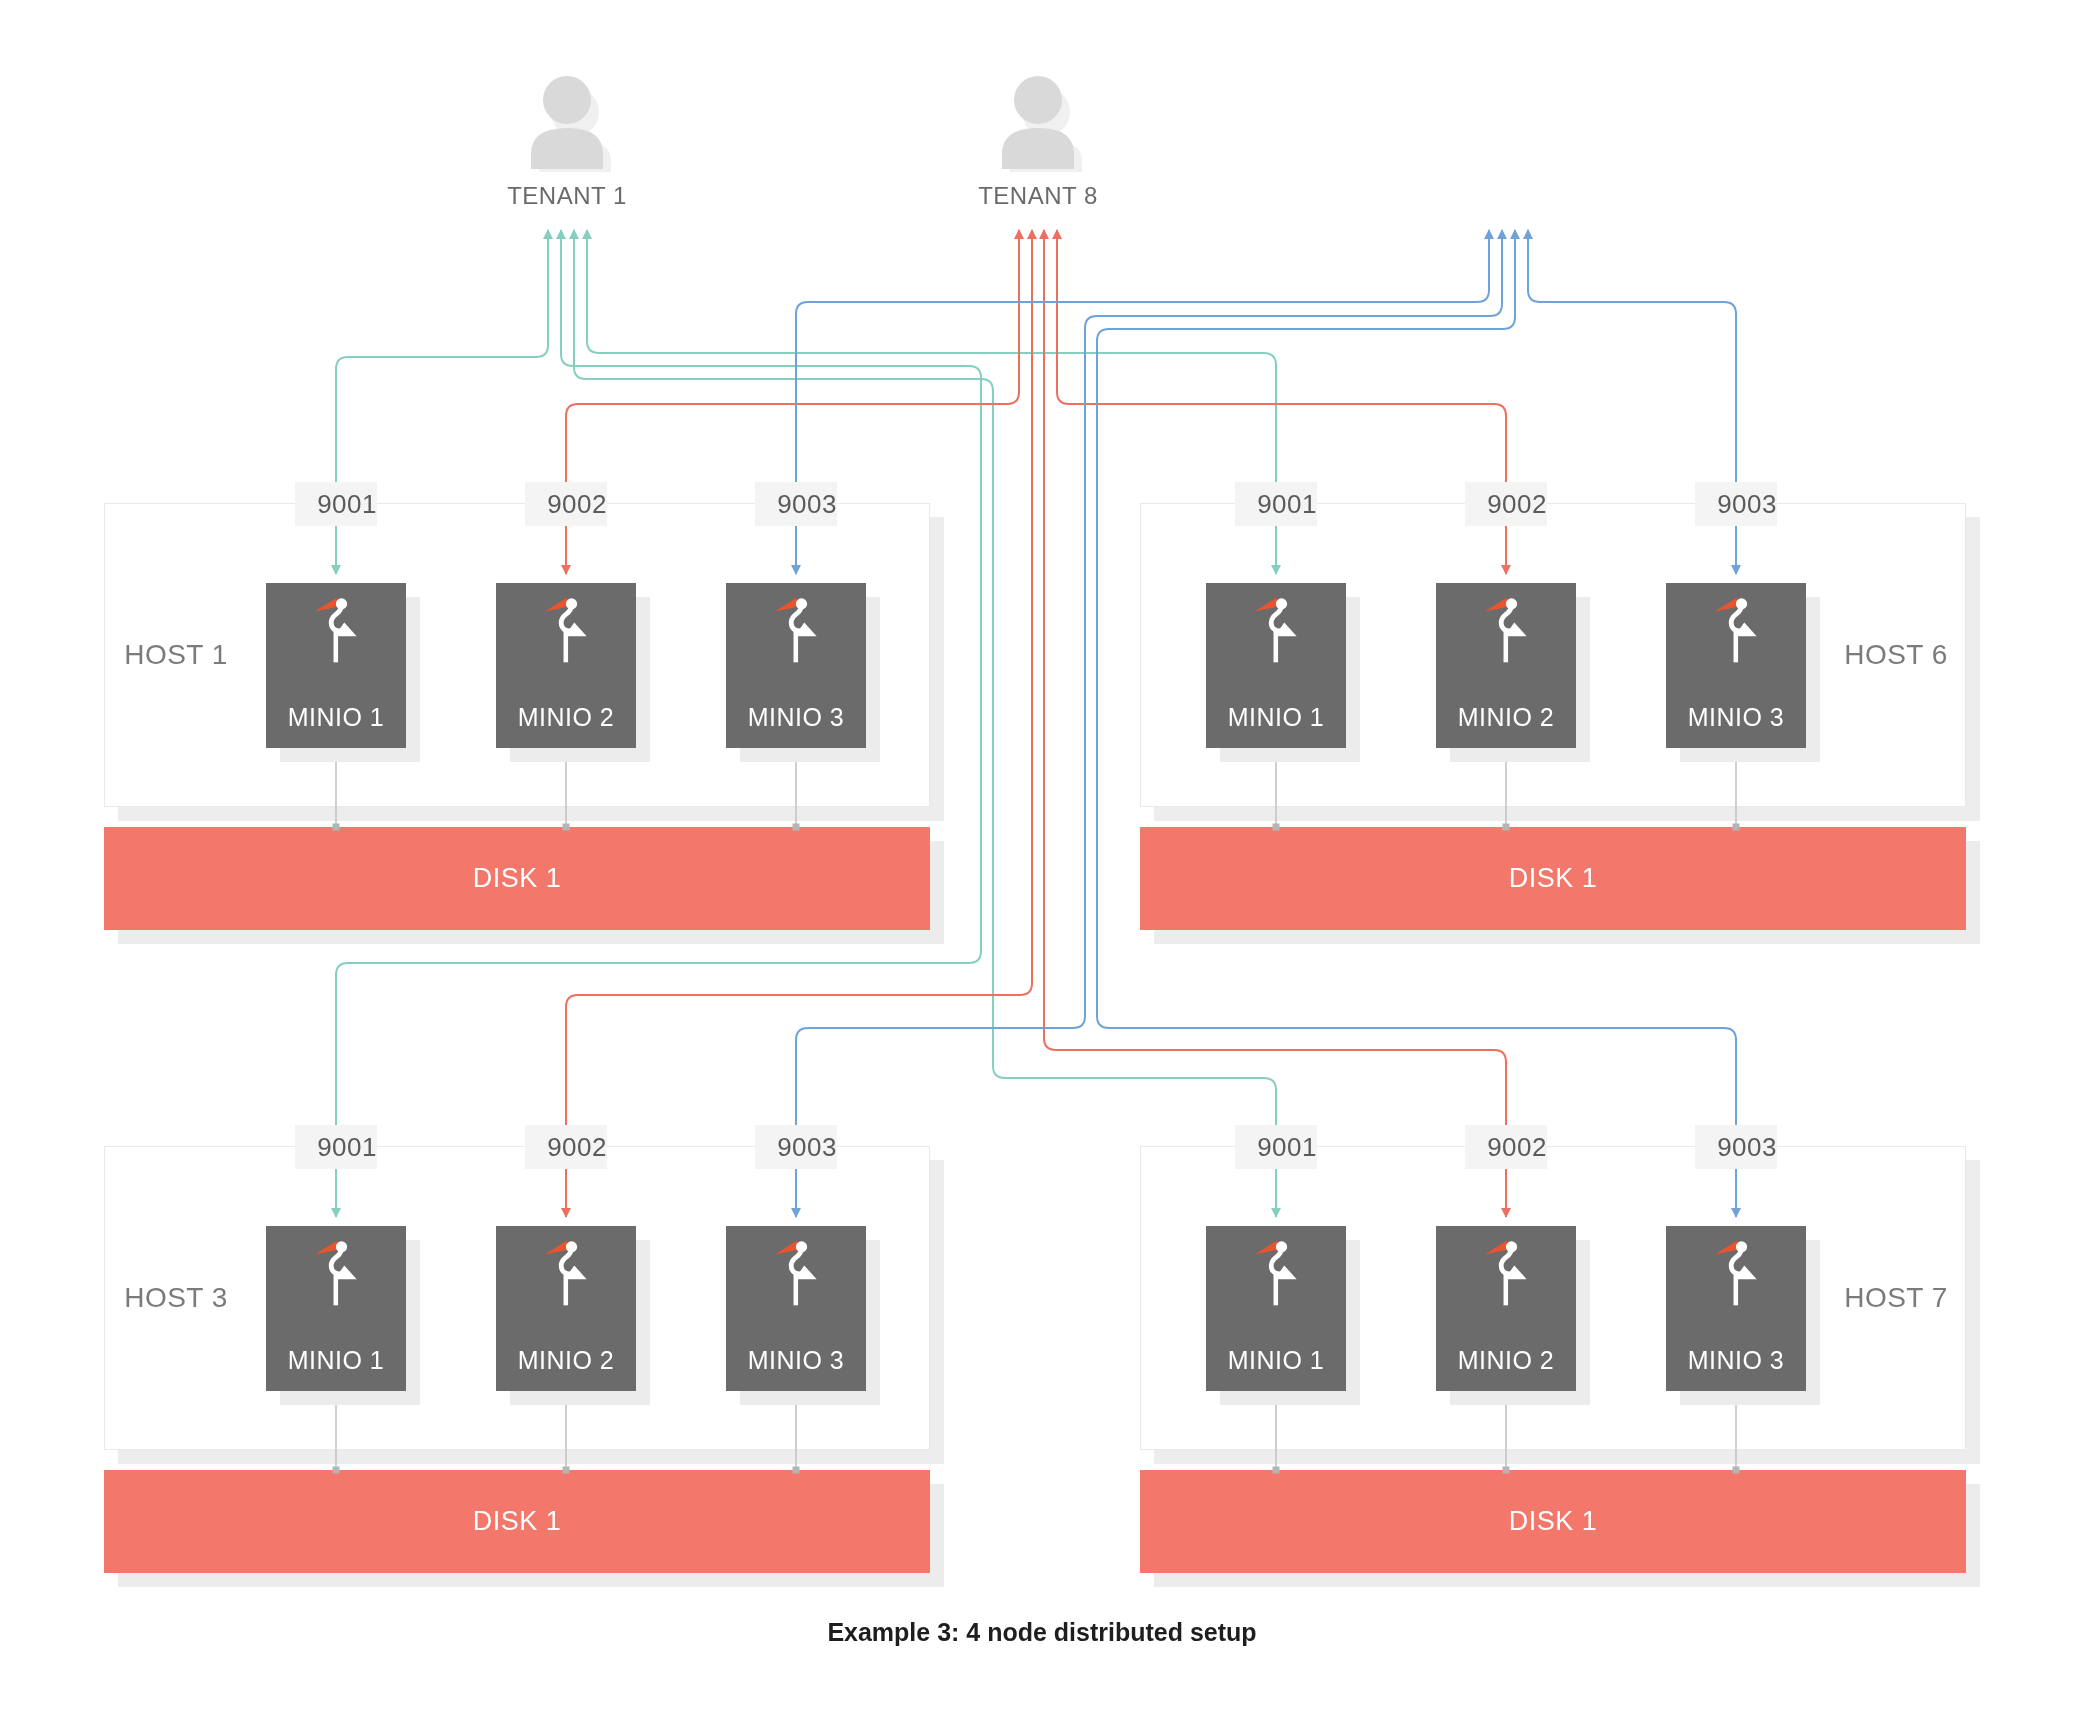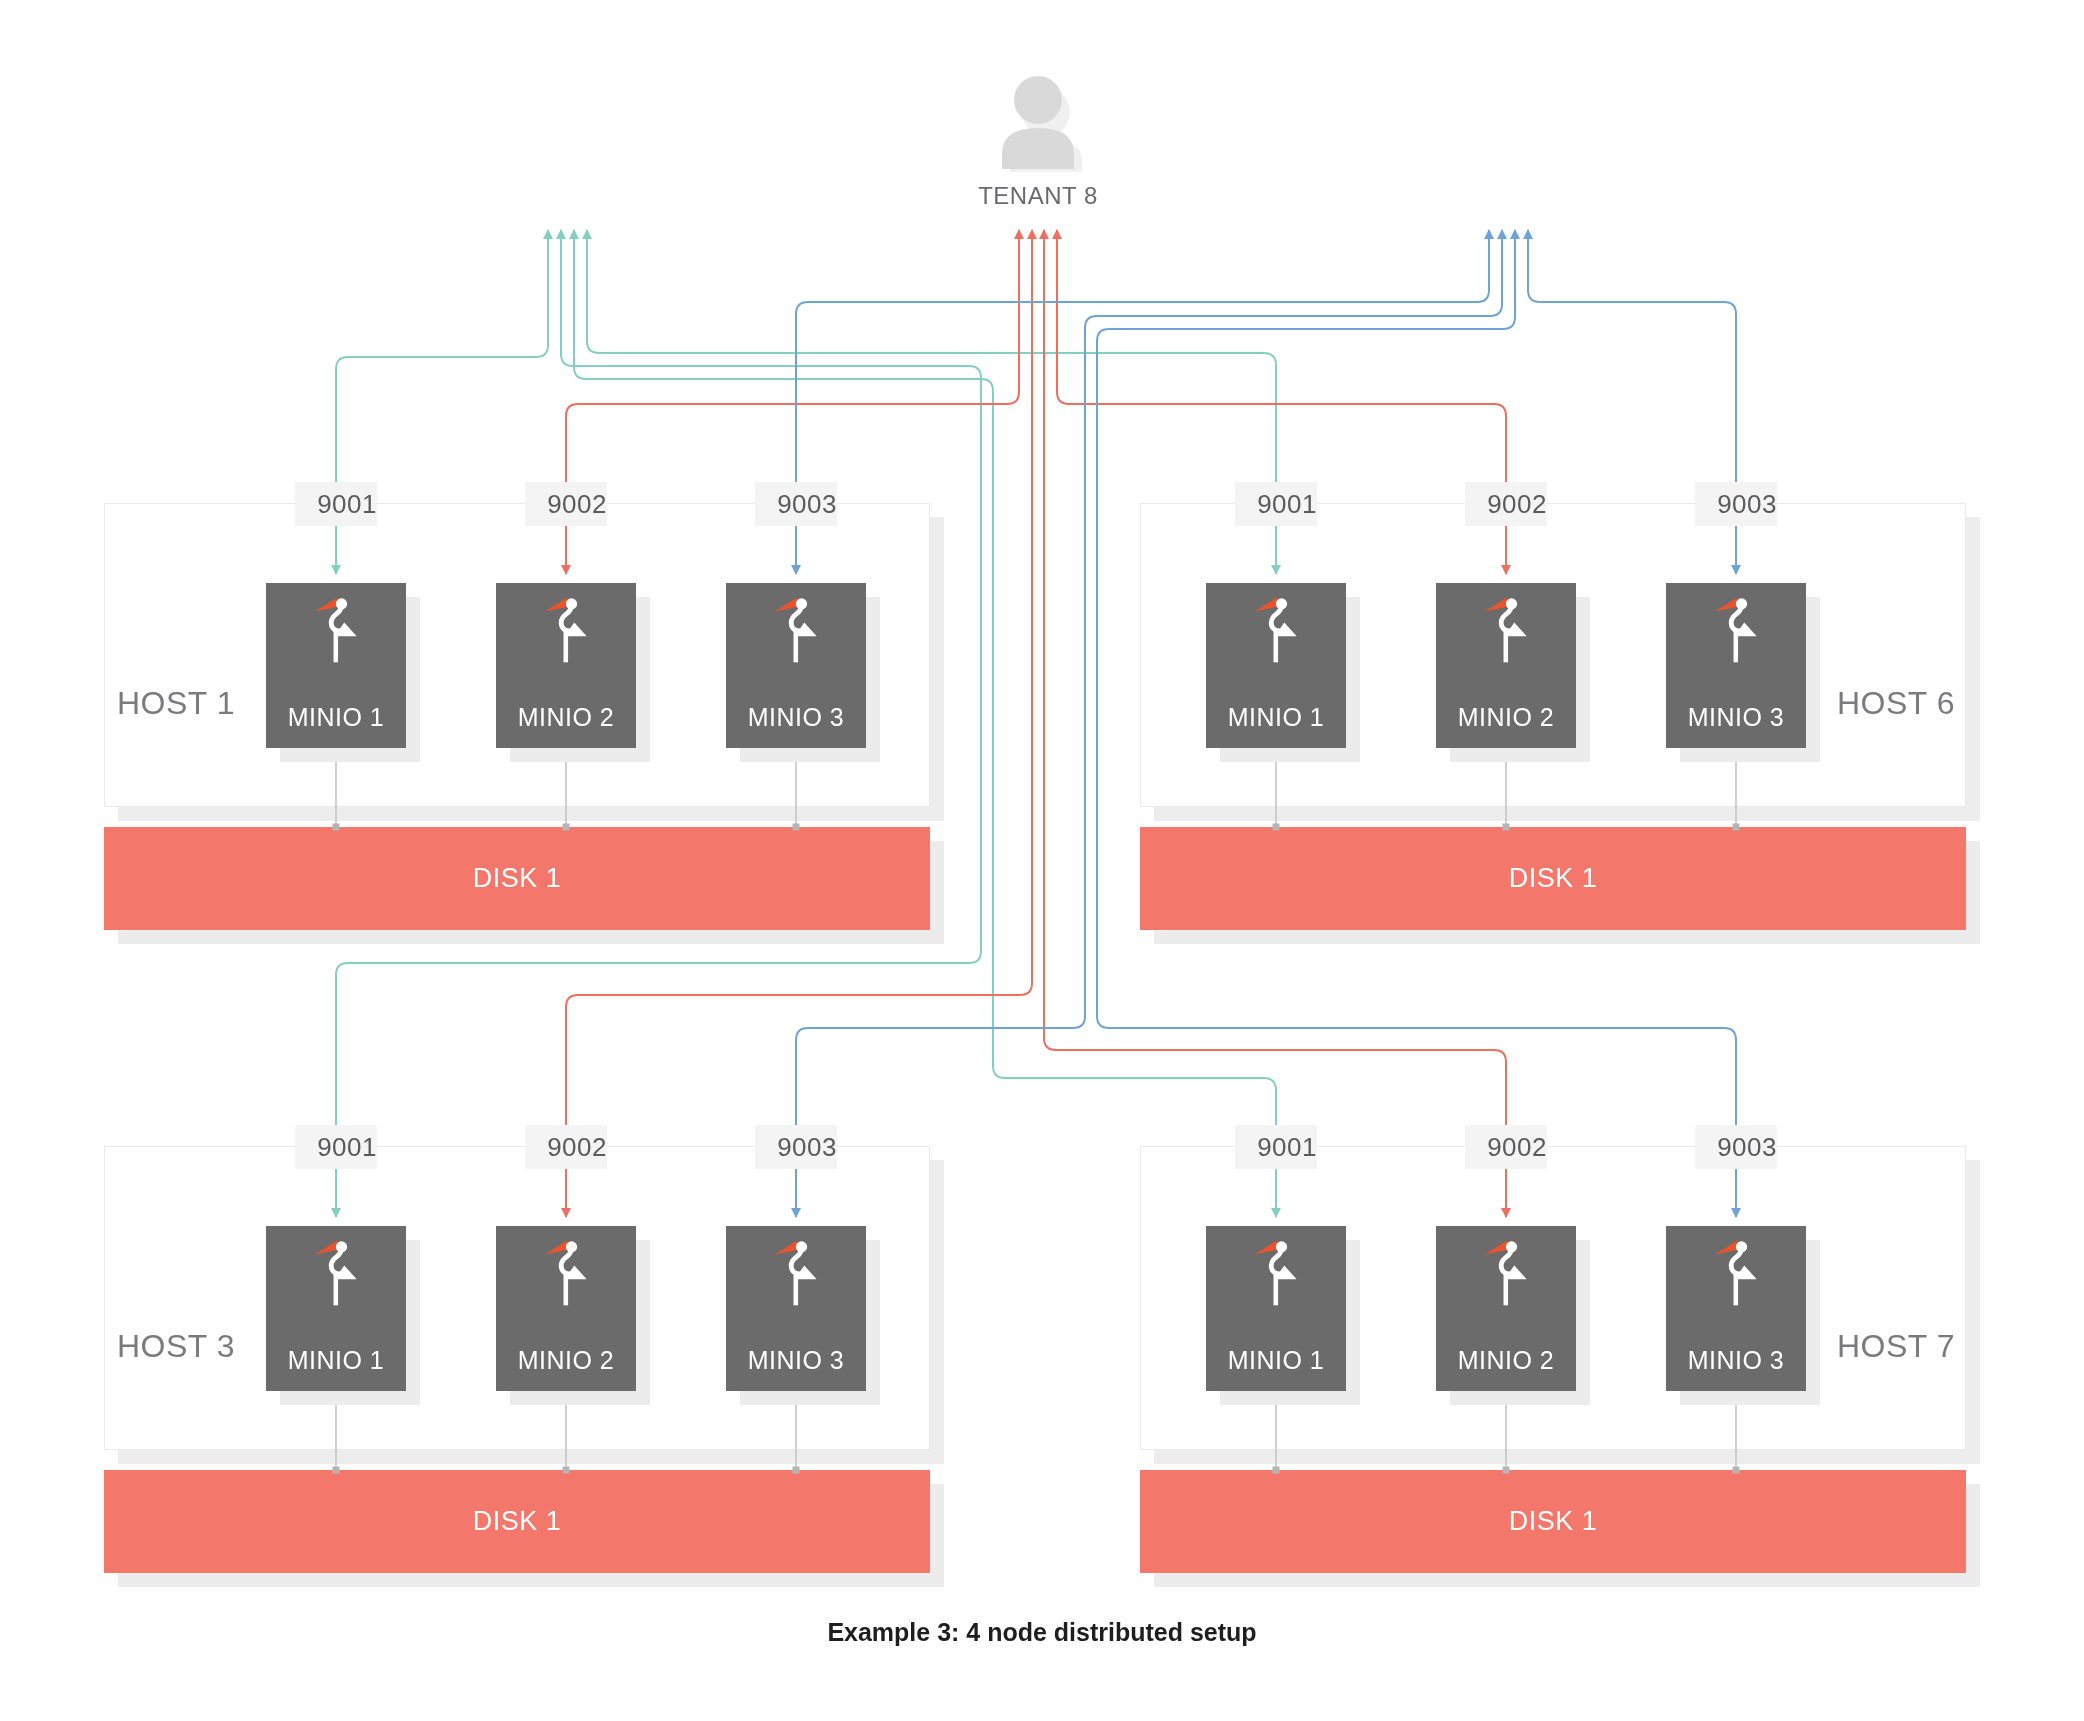--- a/index.html
+++ b/index.html
@@ -9,21 +9,21 @@
   }
   
   .tenant{position:absolute;width:200px;text-align:center;z-index:4;}
   .tenant svg{display:block;margin:0 auto;}
   .tenant-label{margin-top:10px;font-size:24px;color:#6a6a6e;letter-spacing:0.5px;}
   
   .host{
     position:absolute;width:824px;height:302px;background:#fff;
     border:1px solid #e9e9e9;box-shadow:14px 14px 0 0 #ededed;z-index:1;
   }
-  .host-label{position:absolute;font-size:32px;color:#7b7b7e;letter-spacing:0.5px;z-index:2;transform:translate(-50%,-50%);margin-top:48px;}
+  .host-label{position:absolute;font-size:28px;color:#7b7b7e;letter-spacing:0.5px;z-index:2;transform:translate(-50%,-50%);}
   
   .port{
     position:absolute;width:82px;height:44px;background:#f4f4f4;z-index:4;
     font-size:26px;color:#5b5b5e;text-align:right;line-height:44px;letter-spacing:0.5px;
   }
   
   .minio{
     position:absolute;width:140px;height:165px;z-index:4;
     box-shadow:14px 14px 0 0 #ececec;display:flex;flex-direction:column;align-items:center;gap:40px;
   }
@@ -39,20 +39,33 @@
   .caption{position:absolute;left:0;top:1618px;width:100%;text-align:center;
     font-size:25px;color:#1e1e1e;z-index:2;font-weight:bold;}
   
   .wires{position:absolute;left:0;top:0;z-index:3;pointer-events:none;}
 </style>
 </head>
 <body>
 
 <div class="stage">
 
+  <div class="tenant" style="left:467px;top:44px">
+    <svg width="96" height="128" viewBox="0 0 96 128">
+      <g fill="#F0F0F0" transform="translate(16,12)">
+        <circle cx="40" cy="56" r="24"></circle>
+          <path d="M4,125 L4,104 Q4,84 40,84 Q76,84 76,104 L76,125 Z"></path>
+      </g>
+      <g fill="#D9D9D9">
+        <circle cx="48" cy="56" r="24"></circle>
+          <path d="M12,125 L12,110 Q12,84 48,84 Q84,84 84,110 L84,125 Z"></path>
+      </g>
+    </svg>
+    <div class="tenant-label">TENANT 1</div>
+  </div>
   <div class="tenant" style="left:938px;top:44px">
     <svg width="96" height="128" viewBox="0 0 96 128">
       <g fill="#F0F0F0" transform="translate(16,12)">
         <circle cx="40" cy="56" r="24"></circle>
           <path d="M4,125 L4,104 Q4,84 40,84 Q76,84 76,104 L76,125 Z"></path>
       </g>
       <g fill="#D9D9D9">
         <circle cx="48" cy="56" r="24"></circle>
           <path d="M12,125 L12,110 Q12,84 48,84 Q84,84 84,110 L84,125 Z"></path>
       </g>

